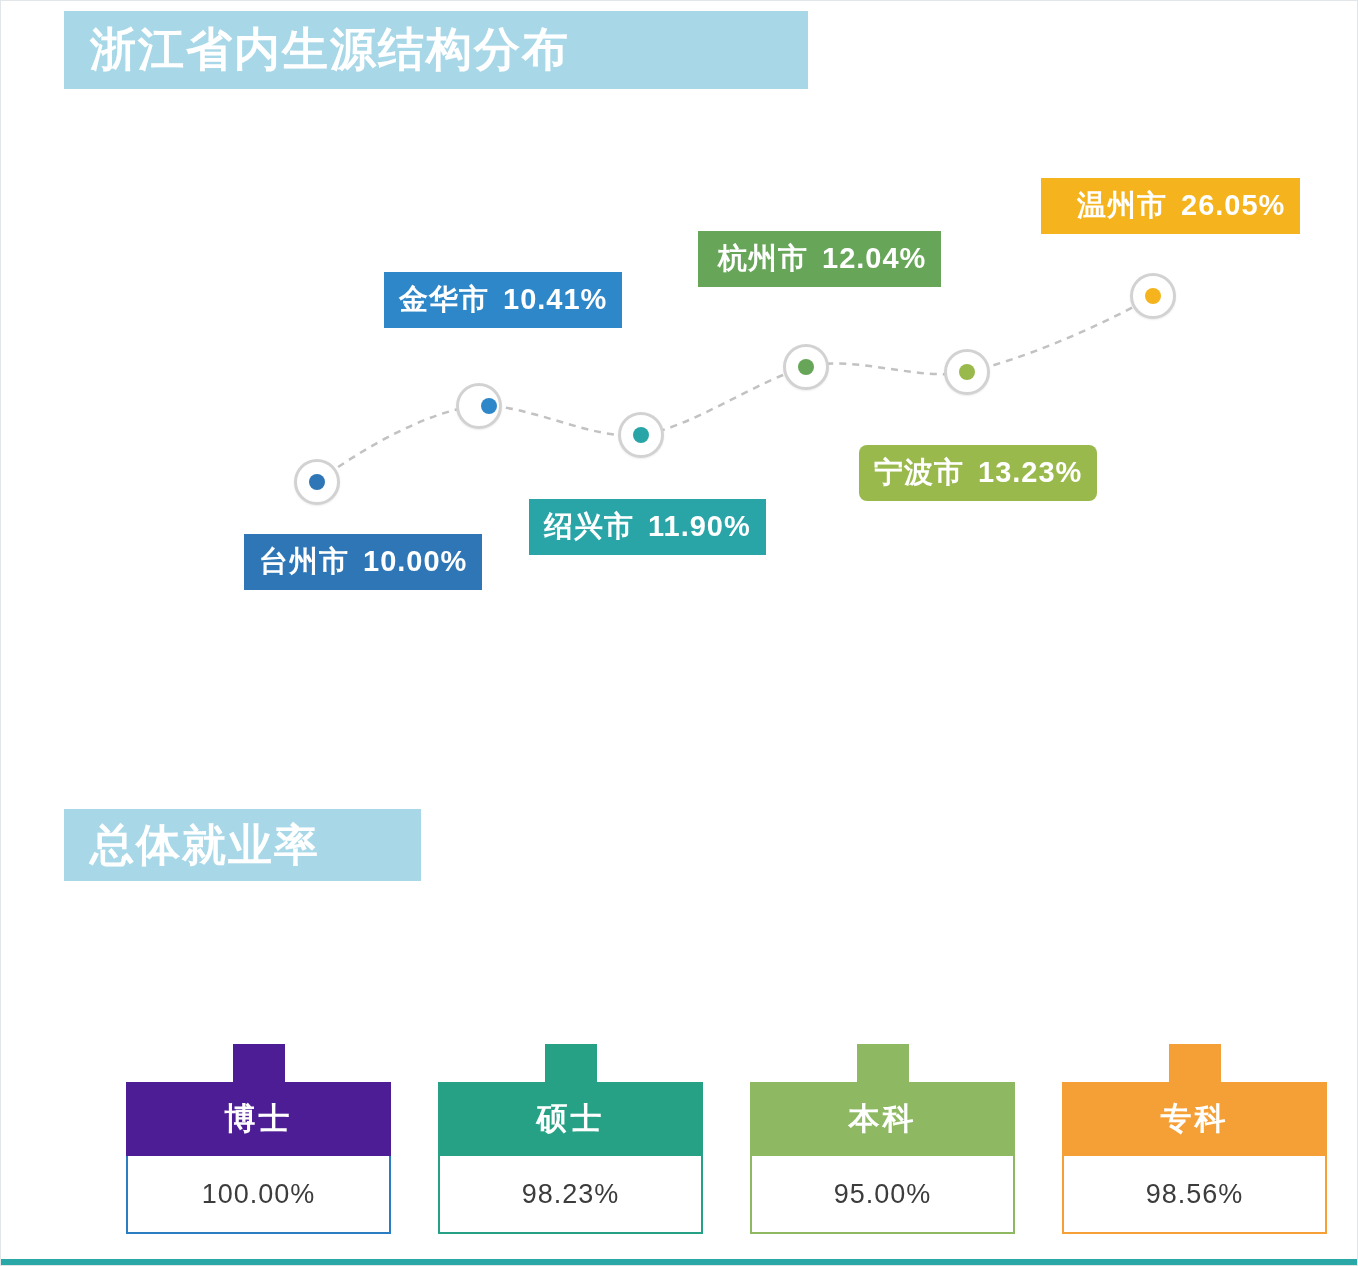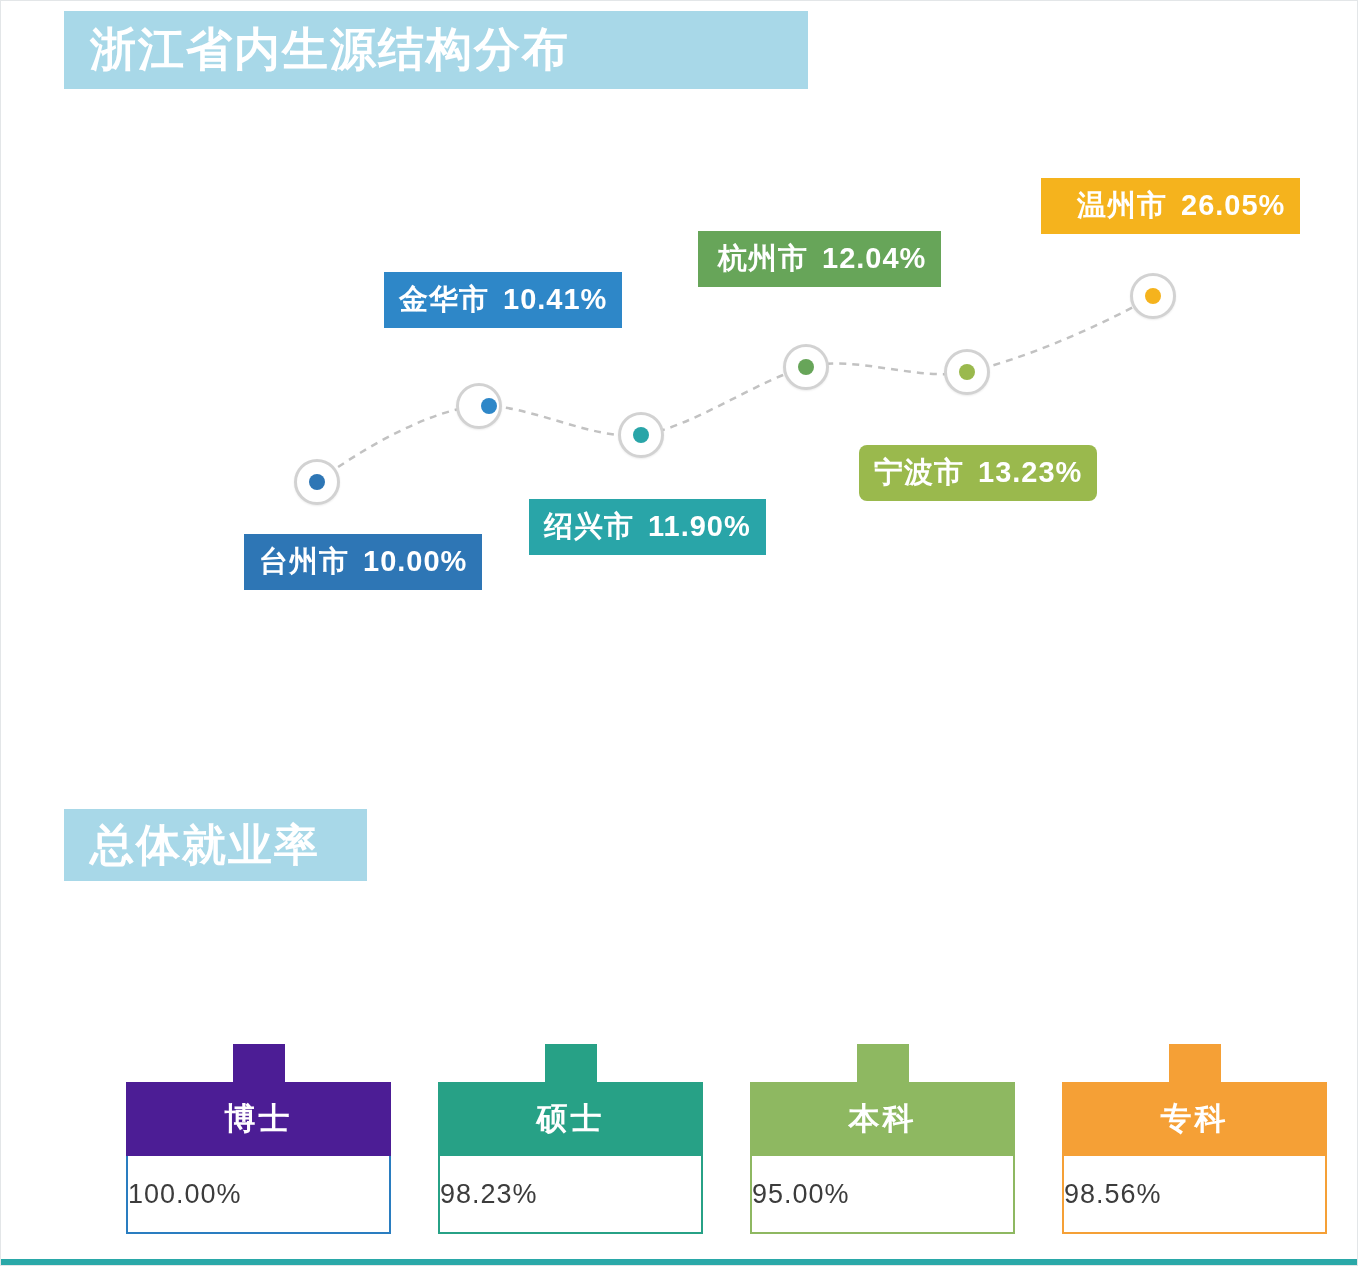--- a/index.html
+++ b/index.html
@@ -10,21 +10,21 @@
     overflow:hidden; border:1px solid #e3e6e8;
   }
 
   
   .banner{
     position:absolute; background:#a8d8e8; color:#ffffff;
     font-weight:bold; display:flex; align-items:center;
     padding-left:26px; letter-spacing:2px;
   }
   .banner-source{ left:63px; top:10px; width:744px; height:78px; font-size:46px; }
-  .banner-employ{ left:63px; top:808px; width:303px; height:72px; font-size:44px; }
+  .banner-employ{ left:63px; top:808px; width:357px; height:72px; font-size:44px; }
 
   
   .chart{ position:absolute; left:0; top:0; width:1358px; height:760px; }
   .chart svg{ position:absolute; left:0; top:0; }
 
   .pt{
     position:absolute; width:46px; height:46px; border-radius:50%;
     background:#ffffff; border:3px solid #d2d2d2;
     display:flex; align-items:center; justify-content:center;
     box-shadow:0 1px 2px rgba(0,0,0,.08);
@@ -52,21 +52,21 @@
   }
   .card{ width:265px; position:relative; }
   .card .tab{
     width:52px; height:38px; margin:0 auto;
   }
   .card .head{
     height:74px; display:flex; align-items:center; justify-content:center;
     color:#ffffff; font-weight:bold; font-size:31px; letter-spacing:3px;
   }
   .card .body{
-    height:78px; background:#ffffff; display:flex; align-items:center; justify-content:flex-start;
+    height:78px; background:#ffffff; display:flex; align-items:center; justify-content:center;
     font-size:27px; color:#3c3c3c; letter-spacing:1px; border:2px solid;
     border-top:none;
   }
   .card-doctor .tab, .card-doctor .head{ background:#4c1d95;text-align:center; }
   .card-doctor .body{ border-color:#2a7dc0; }
   .card-master .tab, .card-master .head{ background:#27a186; }
   .card-master .body{ border-color:#27a186; }
   .card-bachelor .tab, .card-bachelor .head{ background:#8eb861; }
   .card-bachelor .body{ border-color:#8eb861; }
   .card-college .tab, .card-college .head{ background:#f5a036; }

